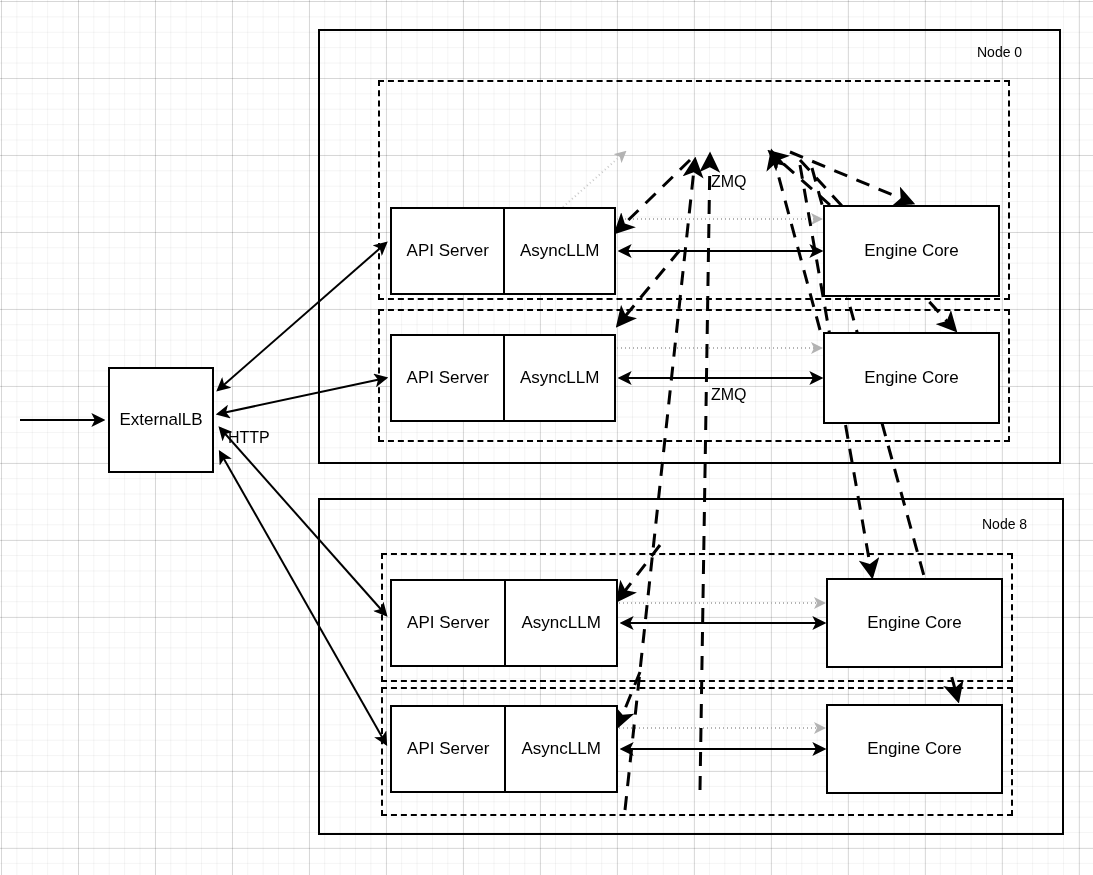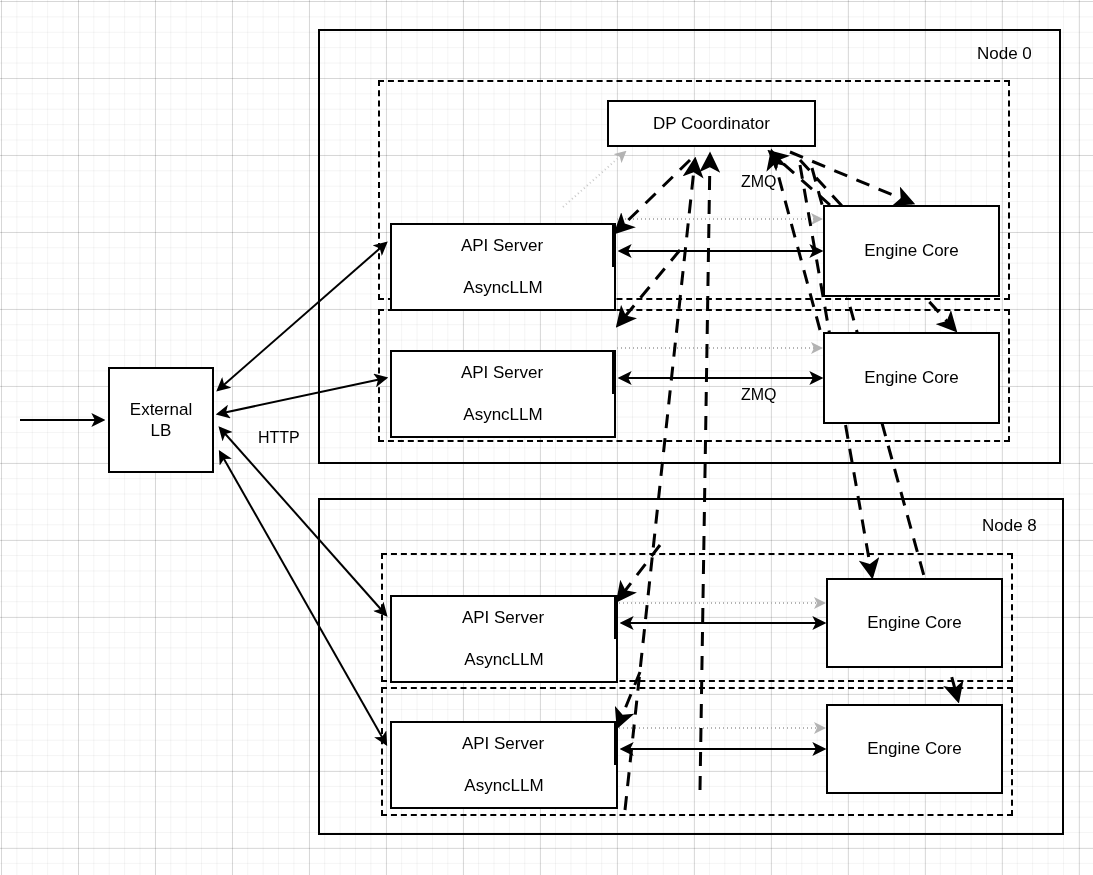--- a/index.html
+++ b/index.html
@@ -52,59 +52,57 @@
     white-space: nowrap;
   }
   .node-frame {
     position: absolute;
     box-sizing: border-box;
     border: 2.5px solid #000000;
     background: transparent;
   }
   .node-label {
     position: absolute;
-    font-size: 17px;
+    font-size: 14px;
     color: #000000;
     white-space: nowrap;
   }
   .dashed-group {
     position: absolute;
     box-sizing: border-box;
     border: 2.5px dashed #000000;
     background: transparent;
   }
   .split-box {
     position: absolute;
     box-sizing: border-box;
     background: #ffffff;
     border: 2px solid #000000;
     display: flex;
-    flex-direction: column;
-    margin-top: 16px;
+    flex-direction: row;
   }
   .split-cell {
     flex: 1 1 auto;
     display: flex;
     align-items: center;
     justify-content: center;
     font-size: 17px;
     color: #000000;
     white-space: nowrap;
     box-sizing: border-box;
   }
   .split-cell.left {
     border-right: 2px solid #000000;
   }
   .edge-label {
     position: absolute;
     font-size: 16px;
     color: #000000;
     background: transparent;
     white-space: nowrap;
-    margin-left: 30px;
   }
   .lb-line1, .lb-line2 { display: block; }
 </style>
 </head>
 <body>
 
 <div id="canvas">
 
   <svg class="svg-layer" viewBox="0 0 1093 875" width="1093" height="875" xmlns="http://www.w3.org/2000/svg">
     <defs>
@@ -211,32 +209,29 @@
       <line x1="680" y1="250" x2="618" y2="325" stroke="#000000" stroke-width="3" stroke-dasharray="14 10" marker-end="url(#arrow-black-rev)"></line>
     </g>
     <g>
       <line x1="660" y1="545" x2="618" y2="600" stroke="#000000" stroke-width="3" stroke-dasharray="14 10" marker-end="url(#arrow-black-rev)"></line>
     </g>
     <g>
       <line x1="640" y1="672" x2="618" y2="726" stroke="#000000" stroke-width="3" stroke-dasharray="14 10" marker-end="url(#arrow-black-rev)"></line>
     </g>
   </svg>
 
-  <div class="box" style="left:108px; top:367px; width:106px; height:106px; flex-direction:column;">
+  <div class="box" style="left:108px; top:367px; width:106px; height:106px; flex-direction:row;">
     <span class="lb-line1">External</span>
     <span class="lb-line2">LB</span>
   </div>
   <div class="edge-label" style="left:228px; top:429px;">HTTP</div>
 
   <div class="node-frame" style="left:318px; top:29px; width:743px; height:435px;"></div>
   <div class="node-label" style="left:977px; top:44px;">Node 0</div>
 
-  <div class="box" style="left:607px; top:100px; width:209px; height:47px;">
-    <span>DP Coordinator</span>
-  </div>
   <div class="edge-label" style="left:711px; top:173px;">ZMQ</div>
 
   <div class="dashed-group" style="left:378px; top:80px; width:632px; height:220px;"></div>
   <div class="split-box" style="left:390px; top:207px; width:226px; height:88px;">
     <div class="split-cell left">API Server</div>
     <div class="split-cell">AsyncLLM</div>
   </div>
   <div class="box" style="left:823px; top:205px; width:177px; height:92px;">
     <span>Engine Core</span>
   </div>

